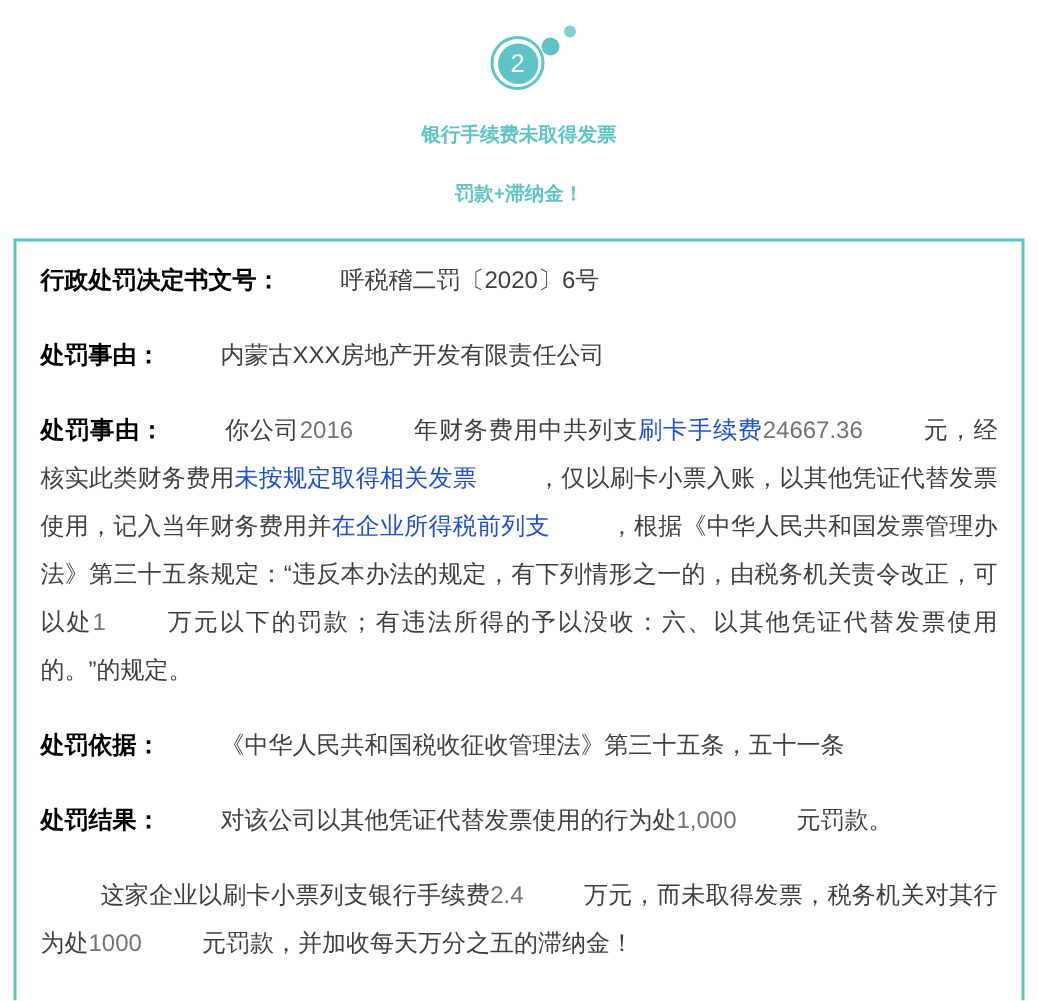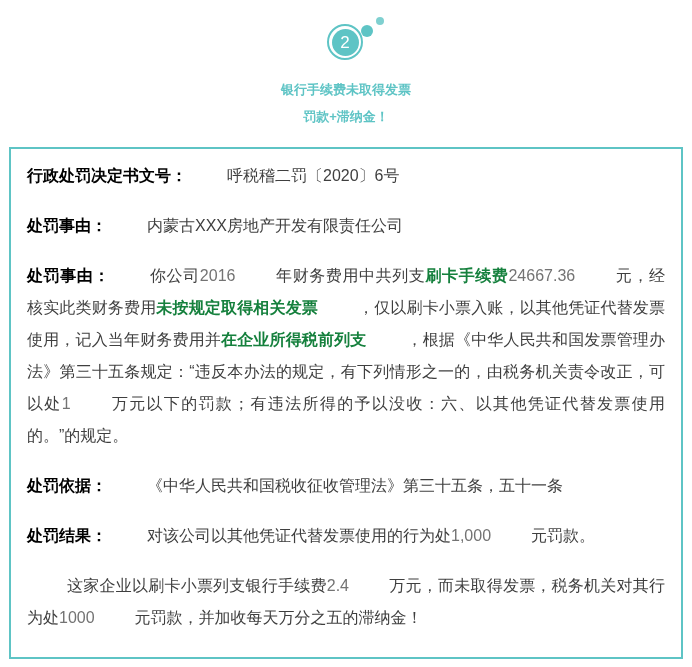--- a/index.html
+++ b/index.html
@@ -84,38 +84,38 @@
     font-size: 16px;
     line-height: 32px;
     color: #3f3f3f;
     text-align: justify;
   }
   .para .label {
     font-weight: bold;
     color: #000000;
   }
   .seg-normal { color: #3f3f3f; padding-left: 40px; }
-  .seg-bold   { color: #15803d; font-weight: bold; }
+  .seg-bold   { color: #1d4ed8; font-weight: normal; }
   .seg-accent { color: #737373; }
 </style>
 </head>
 <body>
 
 <div class="page">
 
   <div class="header">
     <div class="badge-wrap">
       <div class="badge-outer">
         <div class="badge-inner">2</div>
       </div>
       <span class="dot dot-lg"></span>
       <span class="dot dot-sm"></span>
     </div>
     <div class="heading">银行手续费未取得发票</div>
-    <div class="heading" style="margin-top:0;">罚款+滞纳金！</div>
+    <div class="heading" style="margin-top:12px;">罚款+滞纳金！</div>
   </div>
 
   <div class="card">
     <div>
         <p class="para"><span class="label">行政处罚决定书文号：</span><span class="seg-normal">呼税稽二罚〔2020〕6号</span></p>
         <p class="para"><span class="label">处罚事由：</span><span class="seg-normal">内蒙古XXX房地产开发有限责任公司</span></p>
         <p class="para"><span class="label">处罚事由：</span><span class="seg-normal">你公司</span><span class="seg-accent">2016</span><span class="seg-normal">年财务费用中共列支</span><span class="seg-bold">刷卡手续费</span><span class="seg-accent">24667.36</span><span class="seg-normal">元，经核实此类财务费用</span><span class="seg-bold">未按规定取得相关发票</span><span class="seg-normal">，仅以刷卡小票入账，以其他凭证代替发票使用，记入当年财务费用并</span><span class="seg-bold">在企业所得税前列支</span><span class="seg-normal">，根据《中华人民共和国发票管理办法》第三十五条规定：“违反本办法的规定，有下列情形之一的，由税务机关责令改正，可以处</span><span class="seg-accent">1</span><span class="seg-normal">万元以下的罚款；有违法所得的予以没收：六、以其他凭证代替发票使用的。”的规定。</span></p>
         <p class="para"><span class="label">处罚依据：</span><span class="seg-normal">《中华人民共和国税收征收管理法》第三十五条，五十一条</span></p>
         <p class="para"><span class="label">处罚结果：</span><span class="seg-normal">对该公司以其他凭证代替发票使用的行为处</span><span class="seg-accent">1,000</span><span class="seg-normal">元罚款。</span></p>
         <p class="para"><span class="seg-normal">这家企业以刷卡小票列支银行手续费</span><span class="seg-accent">2.4</span><span class="seg-normal">万元，而未取得发票，税务机关对其行为处</span><span class="seg-accent">1000</span><span class="seg-normal">元罚款，并加收每天万分之五的滞纳金！</span></p>

